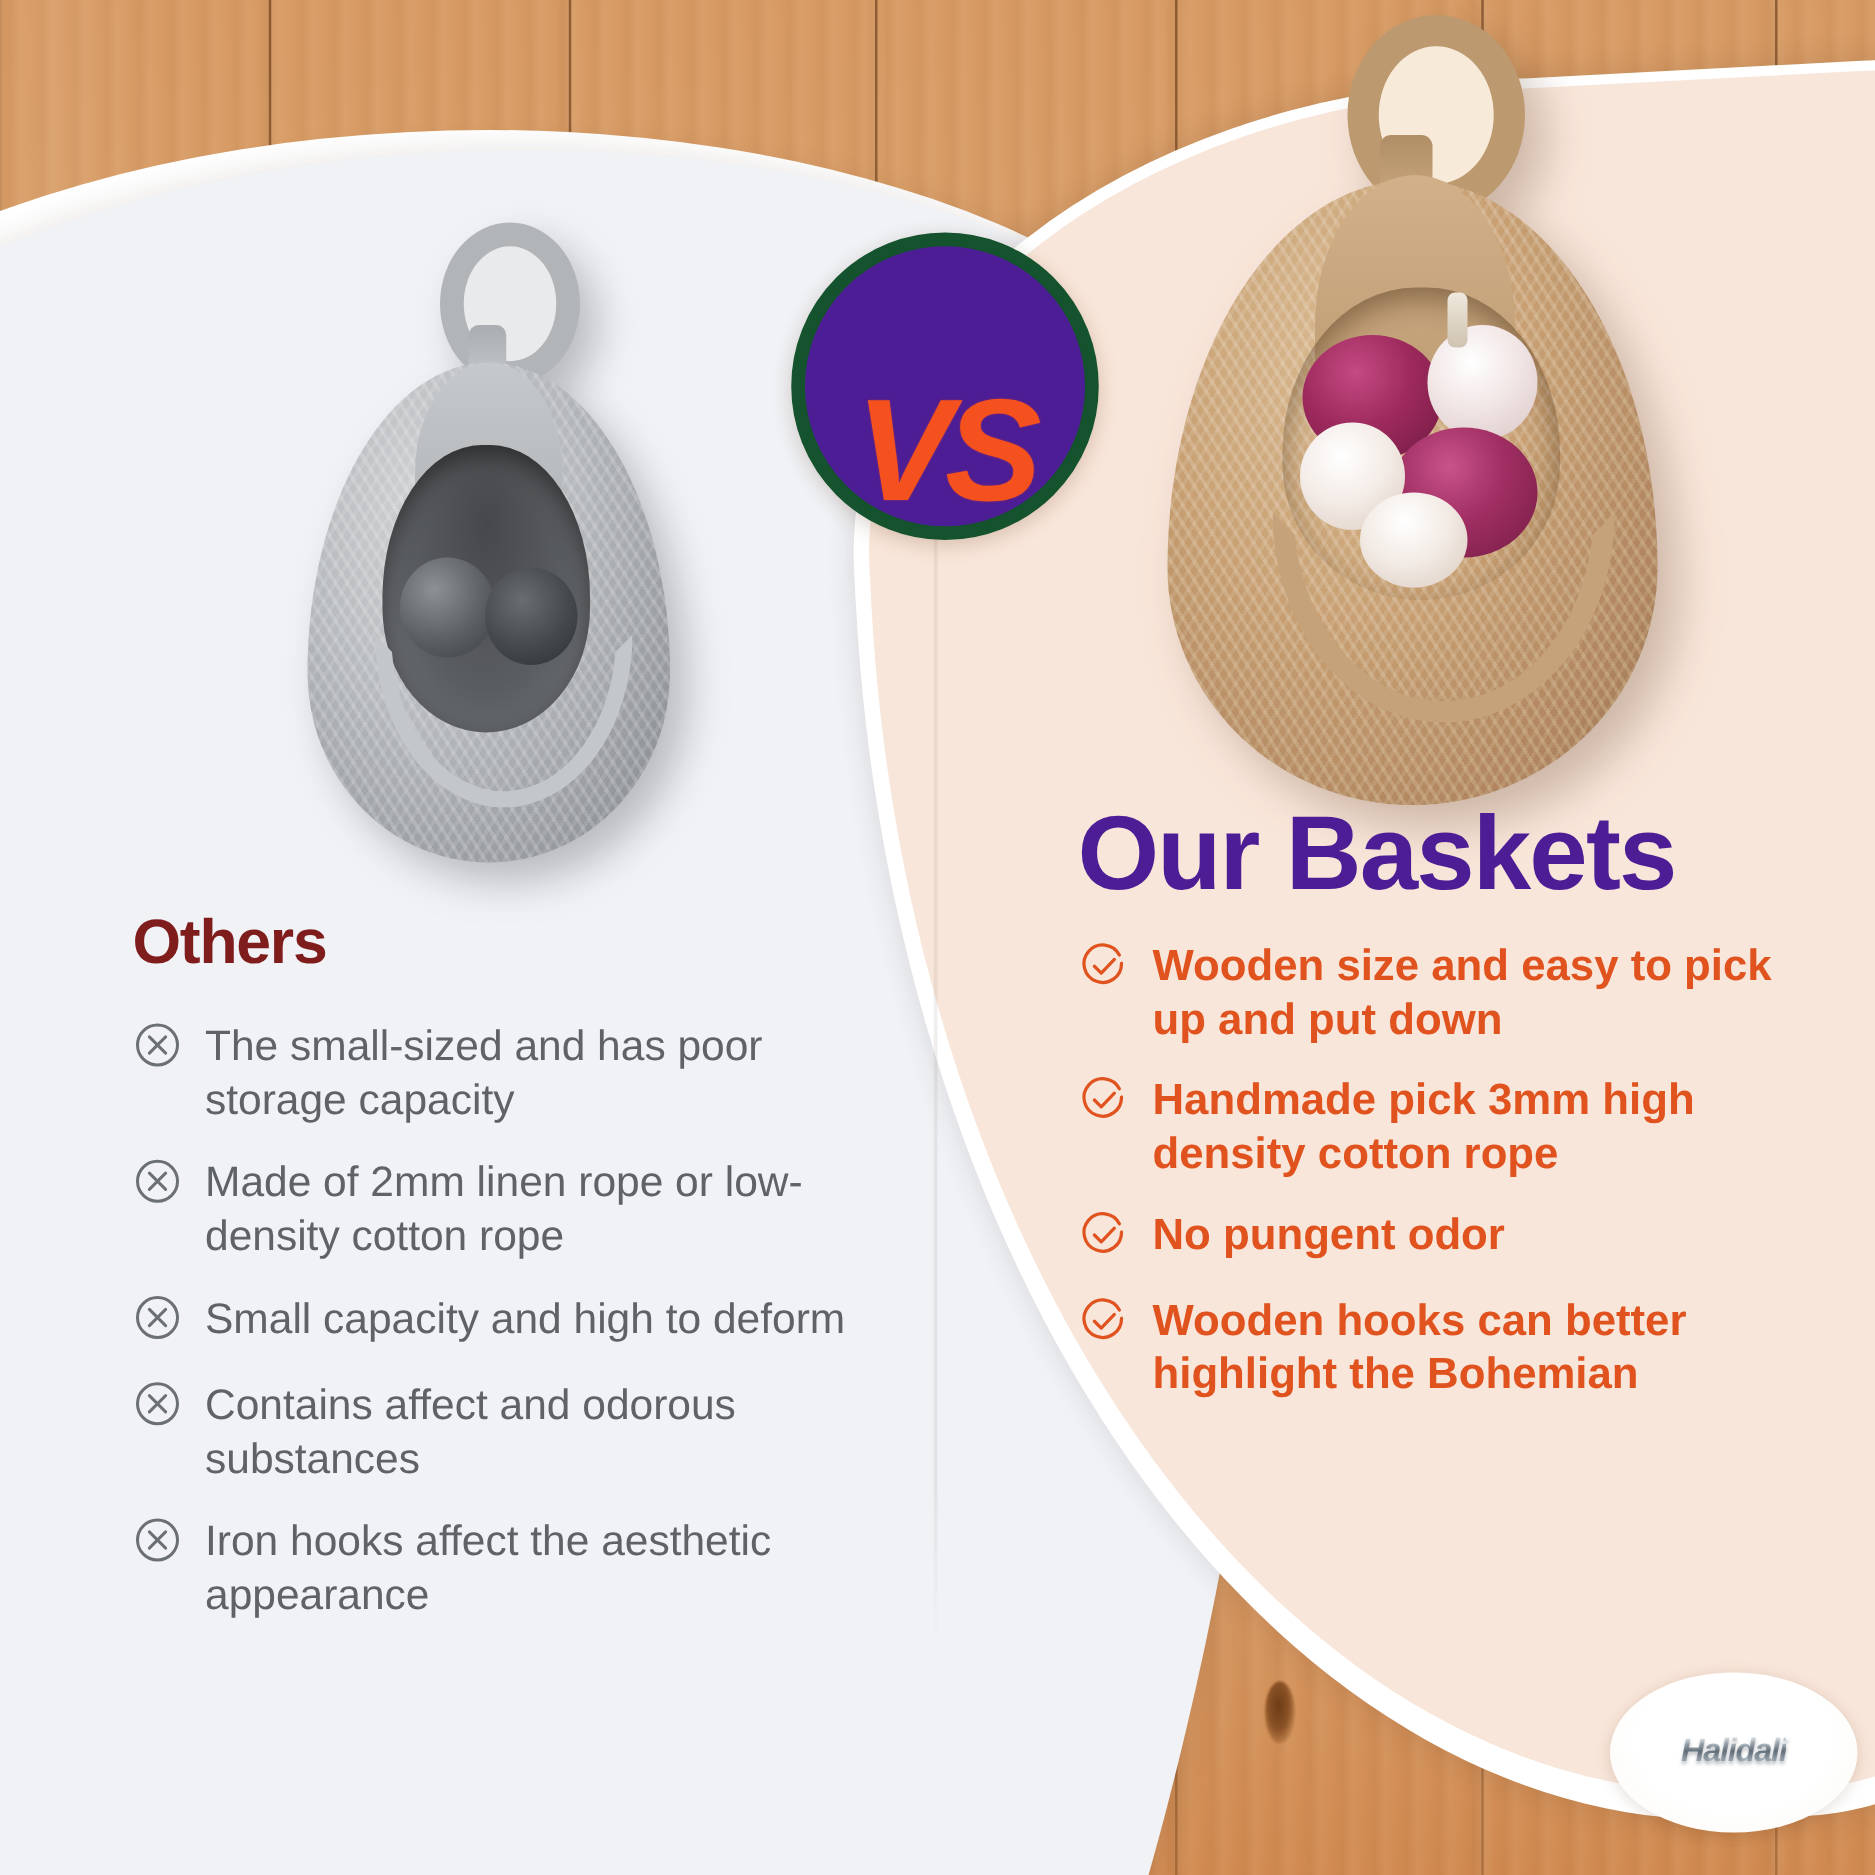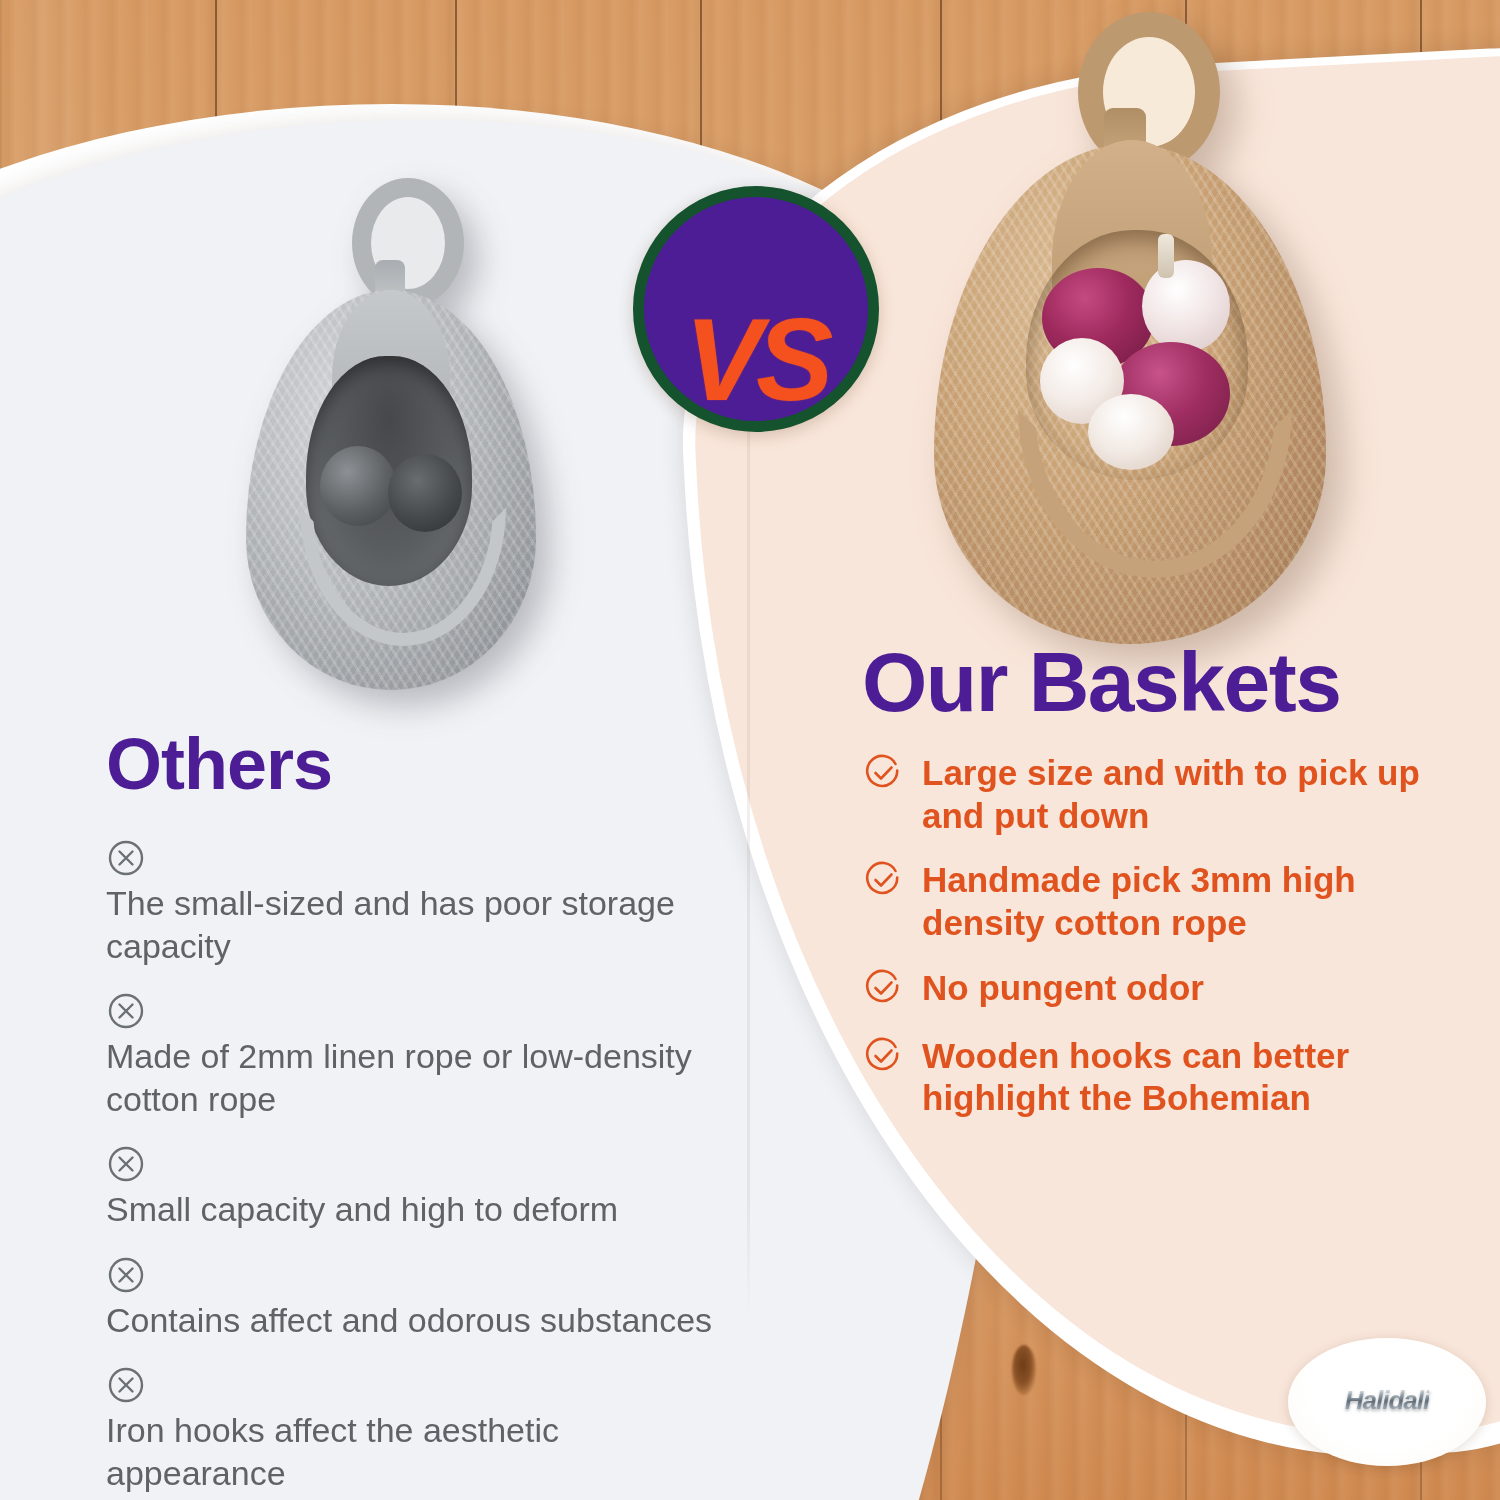--- a/index.html
+++ b/index.html
@@ -100,31 +100,31 @@
       repeating-linear-gradient(-58deg, rgba(255,255,255,.14) 0 3px, rgba(0,0,0,.08) 3px 8px);
     opacity:.55;mix-blend-mode:overlay;
   }
   .veg{position:absolute;border-radius:50%;}
 
   
   .col{position:absolute;z-index:30;}
   .heading{
     font-weight:bold;line-height:1;
   }
-  .h-others{font-size:72px;color:#4c1d95;letter-spacing:-1px;}
+  .h-others{font-size:50px;color:#7f1d1d;letter-spacing:-1px;}
   .h-ours{font-size:84px;color:#4c1d95;letter-spacing:-1.5px;}
 
   ul.list{list-style:none;margin:0;padding:0;}
   ul.list li{
     display:flex;align-items:flex-start;
   }
   .ic{flex:0 0 auto;margin-right:18px;}
   .txt{flex:1 1 auto;}
 
-  .list-others li{margin-bottom:24px;flex-direction:column;}
+  .list-others li{margin-bottom:24px;}
   .list-others .txt{
     font-size:34px;color:#5f6368;line-height:1.25;font-weight:normal;
   }
   .list-ours li{margin-bottom:22px;}
   .list-ours .txt{
     font-size:35px;color:#e0531f;line-height:1.22;font-weight:bold;
   }
 
   
   .logo{
@@ -298,21 +298,21 @@
     <div class="heading h-ours">Our Baskets</div>
 
     <ul class="list list-ours" style="margin-top:28px;">
       <li>
         <span class="ic">
           <svg width="42" height="42" viewBox="0 0 42 42">
             <path d="M33.5 12 A15 15 0 1 0 35.2 18.6" fill="none" stroke="#e0531f" stroke-width="2.6" stroke-linecap="round"></path>
             <path d="M13.5 21 L19 26.5 L29.5 15.5" fill="none" stroke="#e0531f" stroke-width="2.6" stroke-linecap="round" stroke-linejoin="round"></path>
           </svg>
         </span>
-        <span class="txt">Large size and with to pick up and put down</span>
+        <span class="txt">Wooden size and easy to pick up and put down</span>
       </li>
       <li>
         <span class="ic">
           <svg width="42" height="42" viewBox="0 0 42 42">
             <path d="M33.5 12 A15 15 0 1 0 35.2 18.6" fill="none" stroke="#e0531f" stroke-width="2.6" stroke-linecap="round"></path>
             <path d="M13.5 21 L19 26.5 L29.5 15.5" fill="none" stroke="#e0531f" stroke-width="2.6" stroke-linecap="round" stroke-linejoin="round"></path>
           </svg>
         </span>
         <span class="txt">Handmade pick 3mm high density cotton rope</span>
       </li>

